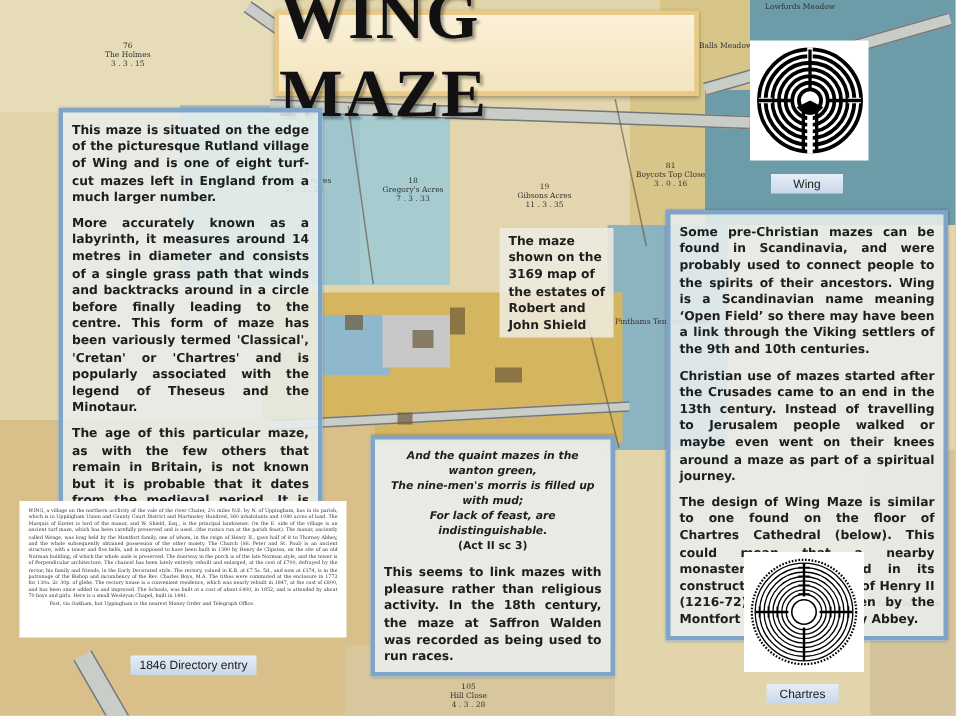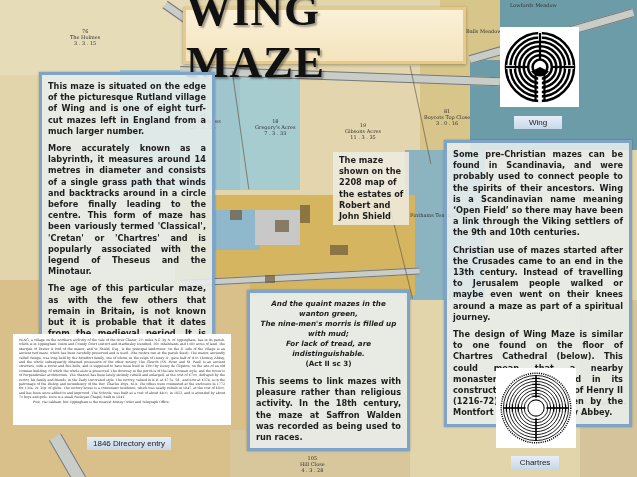--- a/index.html
+++ b/index.html
@@ -170,33 +170,33 @@
 <div class="title-box">
   <h1>WING MAZE</h1>
 </div>
 
 <div class="panel p-left">
   <p>This maze is situated on the edge of the picturesque Rutland village of Wing and is one of eight turf-cut mazes left in England from a much larger number.</p>
   <p>More accurately known as a labyrinth, it measures around 14 metres in diameter and consists of a single grass path that winds and backtracks around in a circle before finally leading to the centre. This form of maze has been variously termed 'Classical', 'Cretan' or 'Chartres' and is popularly associated with the legend of Theseus and the Minotaur.</p>
   <p><span>The age of this particular maze, as with the few others that remain in Britain, is not known but it is probable that it dates from the medieval period.  It is later recorded in the Leicester and Rutland Directory of 1846 (below) which describes it as </span><i>'an ancient maze, in which the rustics run at the parish feast'</i><span>.</span></p>
 </div>
 
-<div class="note">The maze shown on the 2208 map of the estates of Robert and John Shield</div>
+<div class="note">The maze shown on the 3169 map of the estates of Robert and John Shield</div>
 
 <div class="panel p-right">
   <p>Some pre-Christian mazes can be found in Scandinavia, and were probably used to connect people to the spirits of their ancestors. Wing is a Scandinavian name meaning ‘Open Field’ so there may have been a link through the Viking settlers of the 9th and 10th centuries.</p>
   <p>Christian use of mazes started after the Crusades came to an end in the 13th century. Instead of travelling to Jerusalem people walked or maybe even went on their knees around a maze as part of a spiritual journey.</p>
   <p> The design of Wing Maze is similar to one found on the floor of Chartres Cathedral (below). This could mean that a nearby monastery was involved in its construction. In the reign of Henry II (1216-72) Wing was given by the Montfort family to Thorney Abbey.</p>
 </div>
 
 <div class="panel p-mid">
   <div class="quote">
     <span>And the quaint mazes in the wanton green,</span>
     <span>The nine-men's morris is filled up with mud;</span>
-    <span>For lack of tread, are indistinguishable.</span>
+    <span>For lack of feast, are indistinguishable.</span>
     <span class="act">(Act II sc 3)</span>
   </div>
   <p>This seems to link mazes with pleasure rather than religious activity.  In the 18th century, the maze at Saffron Walden was recorded as being used to run races.</p>
 </div>
 
 <div class="directory">
   <div>WING, a village on the northern acclivity of the vale of the river Chater, 2½ miles N.E. by N. of Uppingham, has in its parish, which is in Uppingham Union and County Court District and Martinsley Hundred, 360 inhabitants and 1080 acres of land. The Marquis of Exeter is lord of the manor, and W. Shield, Esq., is the principal landowner. On the E. side of the village is an ancient turf maze, which has been carefully preserved and is used...(the rustics run at the parish feast). The manor, anciently called Wenge, was long held by the Montfort family, one of whom, in the reign of Henry II., gave half of it to Thorney Abbey, and the whole subsequently obtained possession of the other moiety. The Church (SS. Peter and St. Paul) is an ancient structure, with a tower and five bells, and is supposed to have been built in 1390 by Henry de Clipston, on the site of an old Norman building, of which the whole aisle is preserved. The doorway in the porch is of the late Norman style, and the tower is of Perpendicular architecture. The chancel has been lately entirely rebuilt and enlarged, at the cost of £700, defrayed by the rector, his family and friends, in the Early Decorated style. The rectory, valued in K.B. at £7 5s. 5d., and now at £374, is in the patronage of the Bishop and incumbency of the Rev. Charles Boys, M.A. The tithes were commuted at the enclosure in 1772 for 130a. 2r. 30p. of glebe. The rectory house is a convenient residence, which was nearly rebuilt in 1847, at the cost of £800, and has been since added to and improved. The Schools, was built at a cost of about £400, in 1852, and is attended by about 70 boys and girls. Here is a small Wesleyan Chapel, built in 1841.</div>
   <div style="padding-left:14px;">Post, via Oakham, but Uppingham is the nearest Money Order and Telegraph Office.</div>
 </div>
 <div class="caption cap-dir">1846 Directory entry</div>

